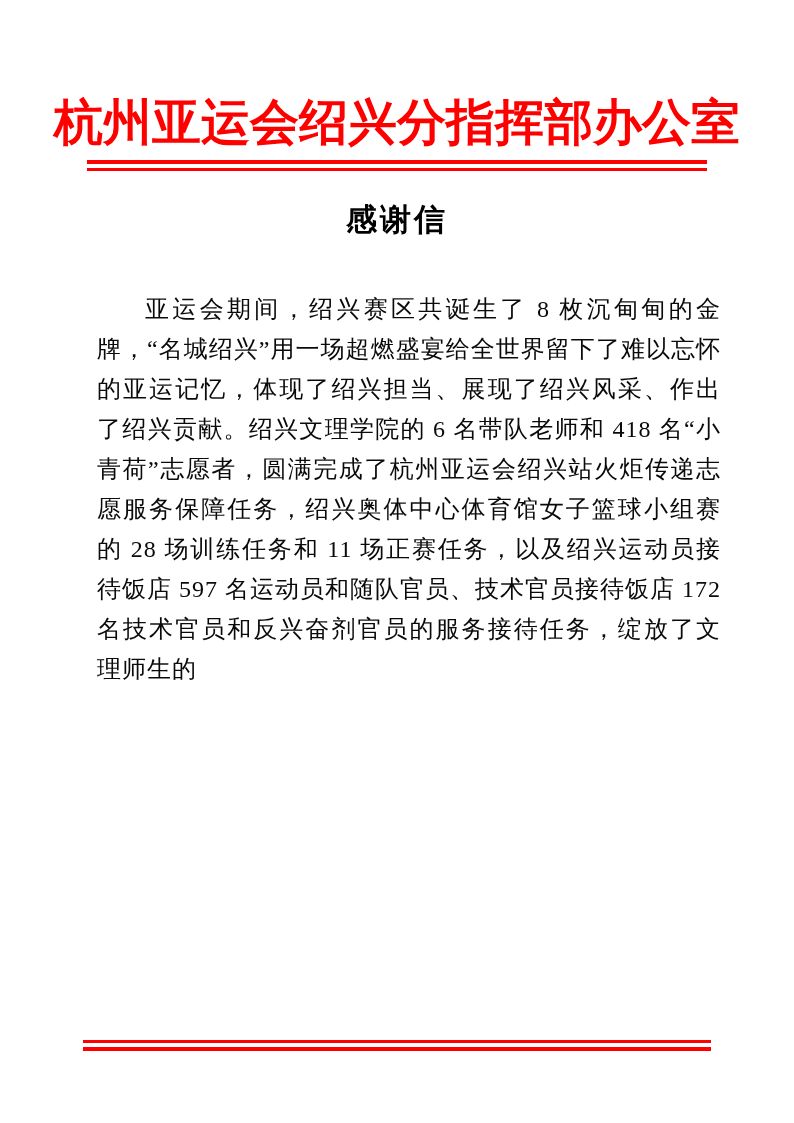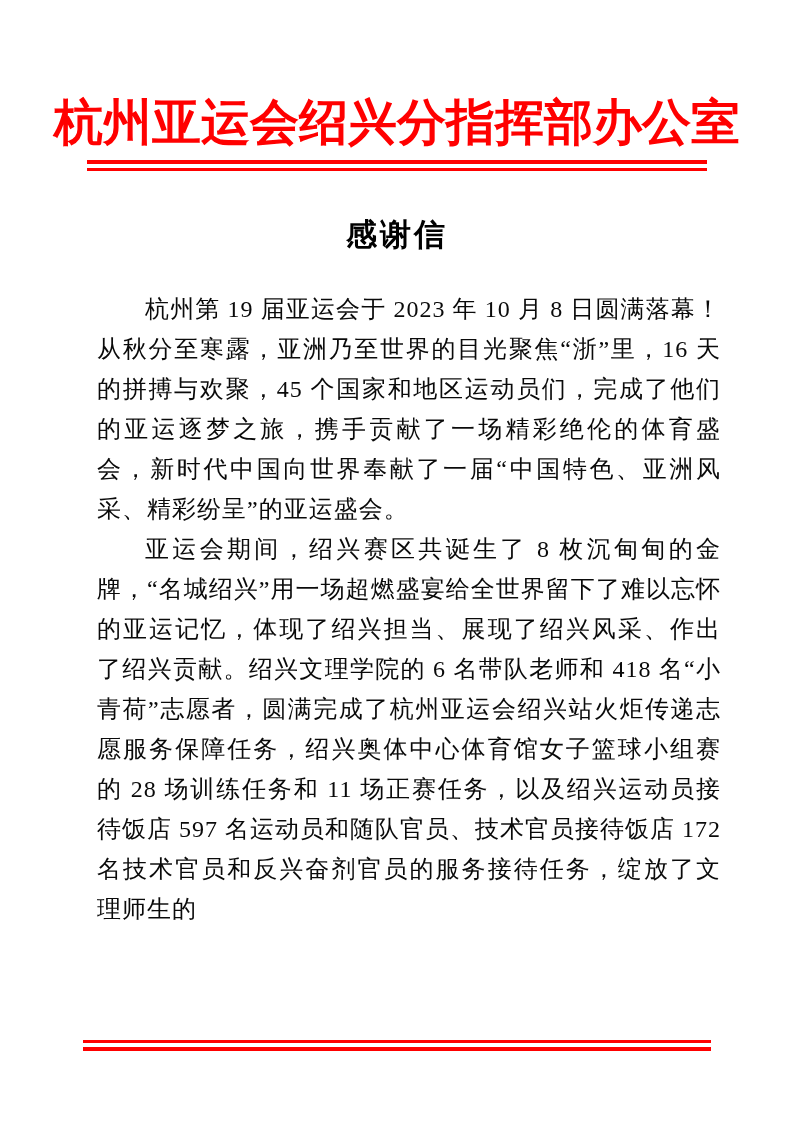--- a/index.html
+++ b/index.html
@@ -35,21 +35,21 @@
     left: 87px;
     width: 620px;
     background: #ff0000;
   }
   .rule-head-thick { top: 160px; height: 4px; }
   .rule-head-thin  { top: 168px; height: 2.5px; }
   .rule-foot-thin  { top: 1040px; height: 2.5px; left: 83px; width: 628px; }
   .rule-foot-thick { top: 1046.5px; height: 4px; left: 83px; width: 628px; }
   .doc-title {
     position: absolute;
-    top: 213px;
+    top: 198px;
     left: 0;
     right: 0;
     text-align: center;
     font-size: 31px;
     line-height: 44px;
     font-weight: bold;
     letter-spacing: 3px;
     color: #000000;
   }
   .body-text {
@@ -79,20 +79,19 @@
 <div class="page">
 
   <div class="letterhead-title">杭州亚运会绍兴分指挥部办公室</div>
 
   <div class="rule rule-head-thick"></div>
   <div class="rule rule-head-thin"></div>
 
   <div class="doc-title">感谢信</div>
 
   <div class="body-text">
-    <p>杭州第 19 届亚运会于 2023 年 10 月 8 日圆满落幕！从秋分至寒露，亚洲乃至世界的目光聚焦“浙”里，16 天的拼搏与欢聚，45 个国家和地区运动员们，完成了他们的亚运逐梦之旅，携手贡献了一场精彩绝伦的体育盛会，新时代中国向世界奉献了一届“中国特色、亚洲风采、精彩纷呈”的亚运盛会。</p>
     <p>亚运会期间，绍兴赛区共诞生了 8 枚沉甸甸的金牌，“名城绍兴”用一场超燃盛宴给全世界留下了难以忘怀的亚运记忆，体现了绍兴担当、展现了绍兴风采、作出了绍兴贡献。绍兴文理学院的 6 名带队老师和 418 名“小青荷”志愿者，圆满完成了杭州亚运会绍兴站火炬传递志愿服务保障任务，绍兴奥体中心体育馆女子篮球小组赛的 28 场训练任务和 11 场正赛任务，以及绍兴运动员接待饭店 597 名运动员和随队官员、技术官员接待饭店 172 名技术官员和反兴奋剂官员的服务接待任务，绽放了文理师生的</p>
   </div>
 
   <div class="rule rule-foot-thin"></div>
   <div class="rule rule-foot-thick"></div>
 
 </div>
 
 </body></html>

